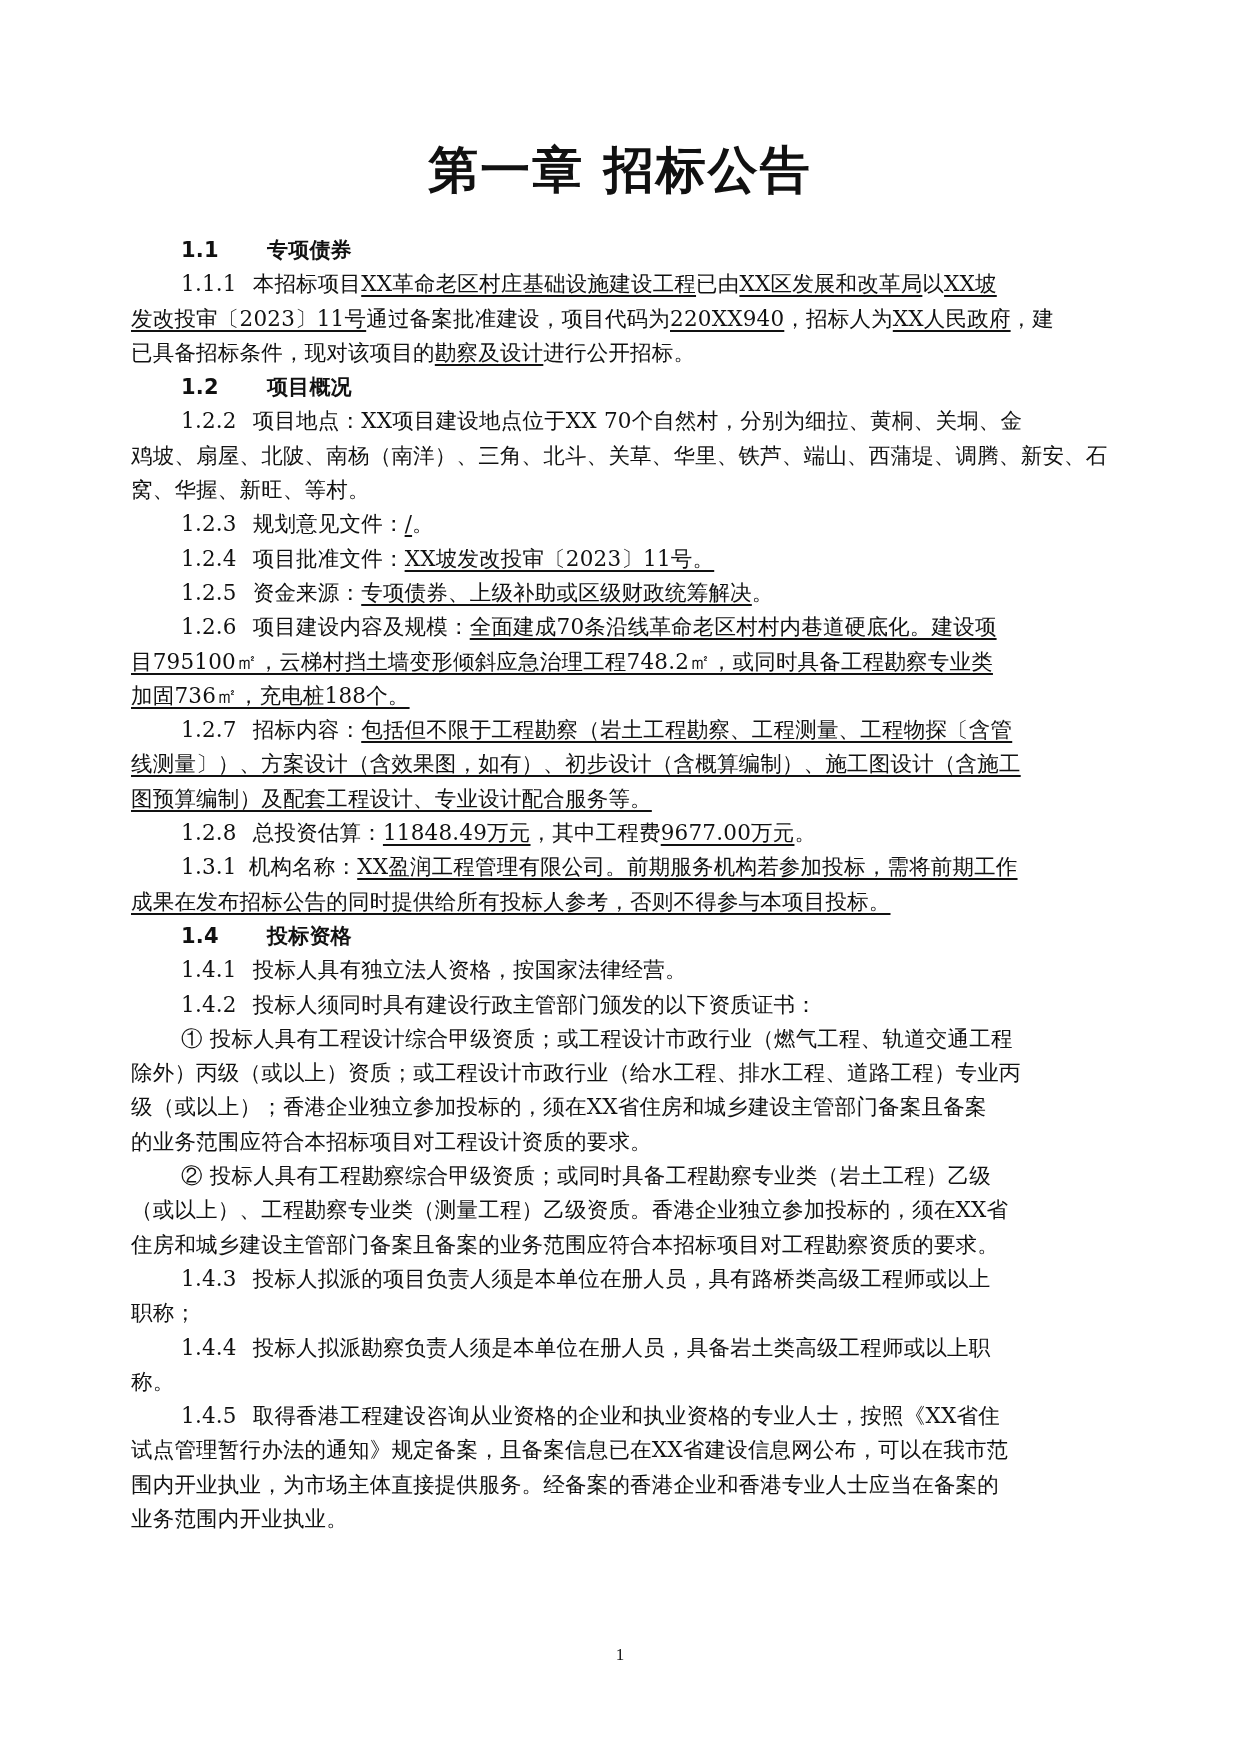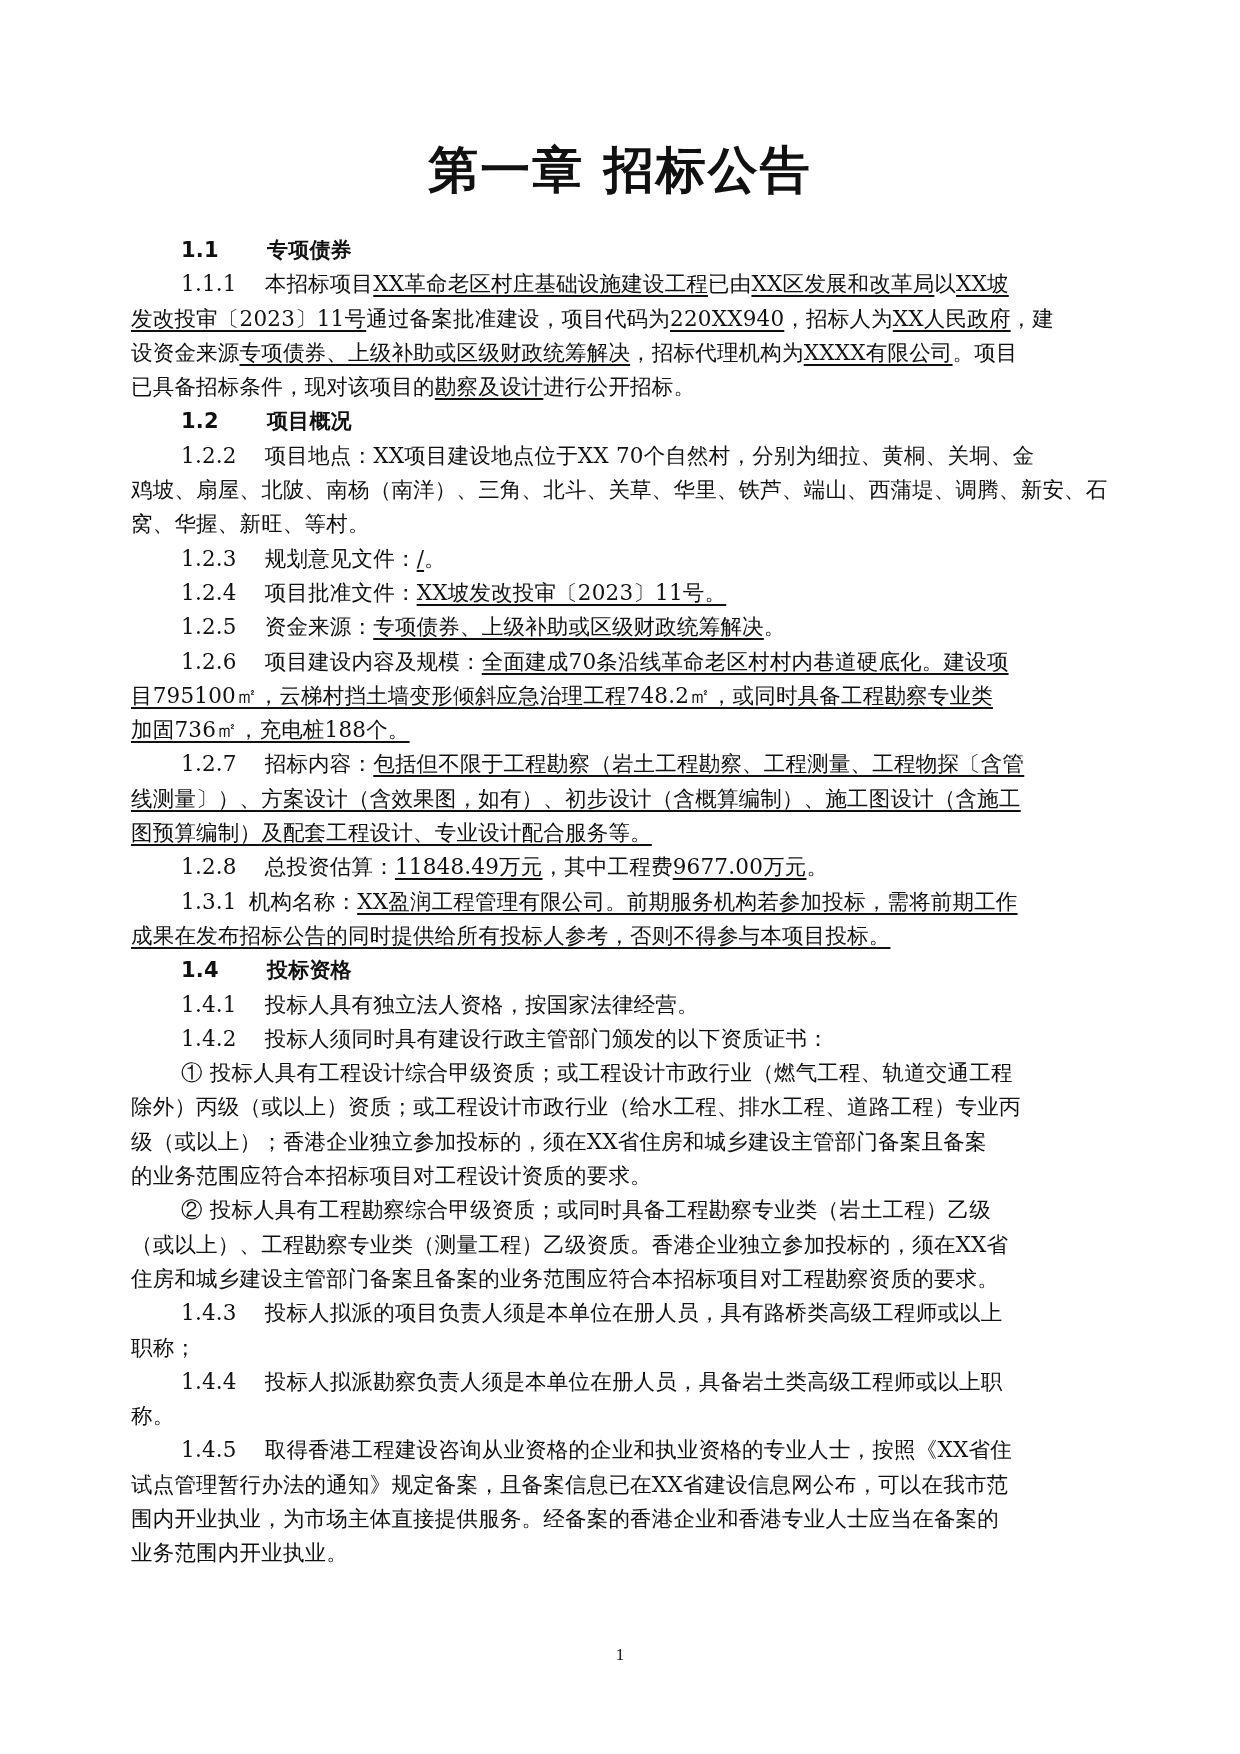--- a/index.html
+++ b/index.html
@@ -8,35 +8,34 @@
   .page { position:absolute; left:0; top:0; width:1136px; height:1754px; }
   .title { position:absolute; left:0; width:1240px; top:140px; text-align:center;
            font-family:"DejaVu Sans","Liberation Sans",sans-serif; font-weight:bold;
            font-size:50px; letter-spacing:2px; line-height:60px; }
   .body { position:absolute; left:131px; top:233px; width:1000px; }
   .line { height:34.3px; line-height:34.3px; font-size:21.5px; white-space:nowrap;
           letter-spacing:0.2px; }
   .line.ind { padding-left:50px; }
   .line.h { font-family:"DejaVu Sans","Liberation Sans",sans-serif; font-weight:bold; font-size:21px; }
   .line.h .num { display:inline-block; width:86px; }
-  .num-sub { display:inline-block; margin-right:28px; }
+  .num-sub { display:inline-block; margin-right:16px; }
   .u { text-decoration:underline; text-underline-offset:4px; text-decoration-thickness:1.5px; }
   .pageno { position:absolute; left:0; width:1240px; top:1645px; text-align:center;
             font-size:17px; font-family:"Liberation Serif","DejaVu Serif",serif; }
 </style>
 </head>
 <body>
 
 <div class="page">
   <div class="title">第一章  招标公告</div>
   <div class="body" id="doc-body">
       <div class="line ind h"><span class="num">1.1</span><span>专项债券</span></div>
       <div class="line ind"><span class="num-sub">1.1.1</span><span>本招标项目</span><span class="u">XX革命老区村庄基础设施建设工程</span><span>已由</span><span class="u">XX区发展和改革局</span><span>以</span><span class="u">XX坡</span></div>
       <div class="line"><span class="u">发改投审〔2023〕11号</span><span>通过备案批准建设，项目代码为</span><span class="u">220XX940</span><span>，招标人为</span><span class="u">XX人民政府</span><span>，建</span></div>
-      <div class="line"><span>设资金来源</span><span class="u">专项债券、上级补助或区级财政统筹解决</span><span>，招标代理机构为</span><span class="u">XXXX有限公司</span><span>。项目</span></div>
       <div class="line"><span>已具备招标条件，现对该项目的</span><span class="u">勘察及设计</span><span>进行公开招标。</span></div>
       <div class="line ind h"><span class="num">1.2</span><span>项目概况</span></div>
       <div class="line ind"><span class="num-sub">1.2.2</span><span>项目地点：XX项目建设地点位于XX 70个自然村，分别为细拉、黄桐、关垌、金</span></div>
       <div class="line"><span>鸡坡、扇屋、北陂、南杨（南洋）、三角、北斗、关草、华里、铁芦、端山、西蒲堤、调腾、新安、石</span></div>
       <div class="line"><span>窝、华握、新旺、等村。</span></div>
       <div class="line ind"><span class="num-sub">1.2.3</span><span>规划意见文件：</span><span class="u">/</span><span>。</span></div>
       <div class="line ind"><span class="num-sub">1.2.4</span><span>项目批准文件：</span><span class="u">XX坡发改投审〔2023〕11号。 </span></div>
       <div class="line ind"><span class="num-sub">1.2.5</span><span>资金来源：</span><span class="u">专项债券、上级补助或区级财政统筹解决</span><span>。</span></div>
       <div class="line ind"><span class="num-sub">1.2.6</span><span>项目建设内容及规模：</span><span class="u">全面建成70条沿线革命老区村村内巷道硬底化。建设项</span></div>
       <div class="line"><span class="u">目795100㎡，云梯村挡土墙变形倾斜应急治理工程748.2㎡，或同时具备工程勘察专业类</span></div>

